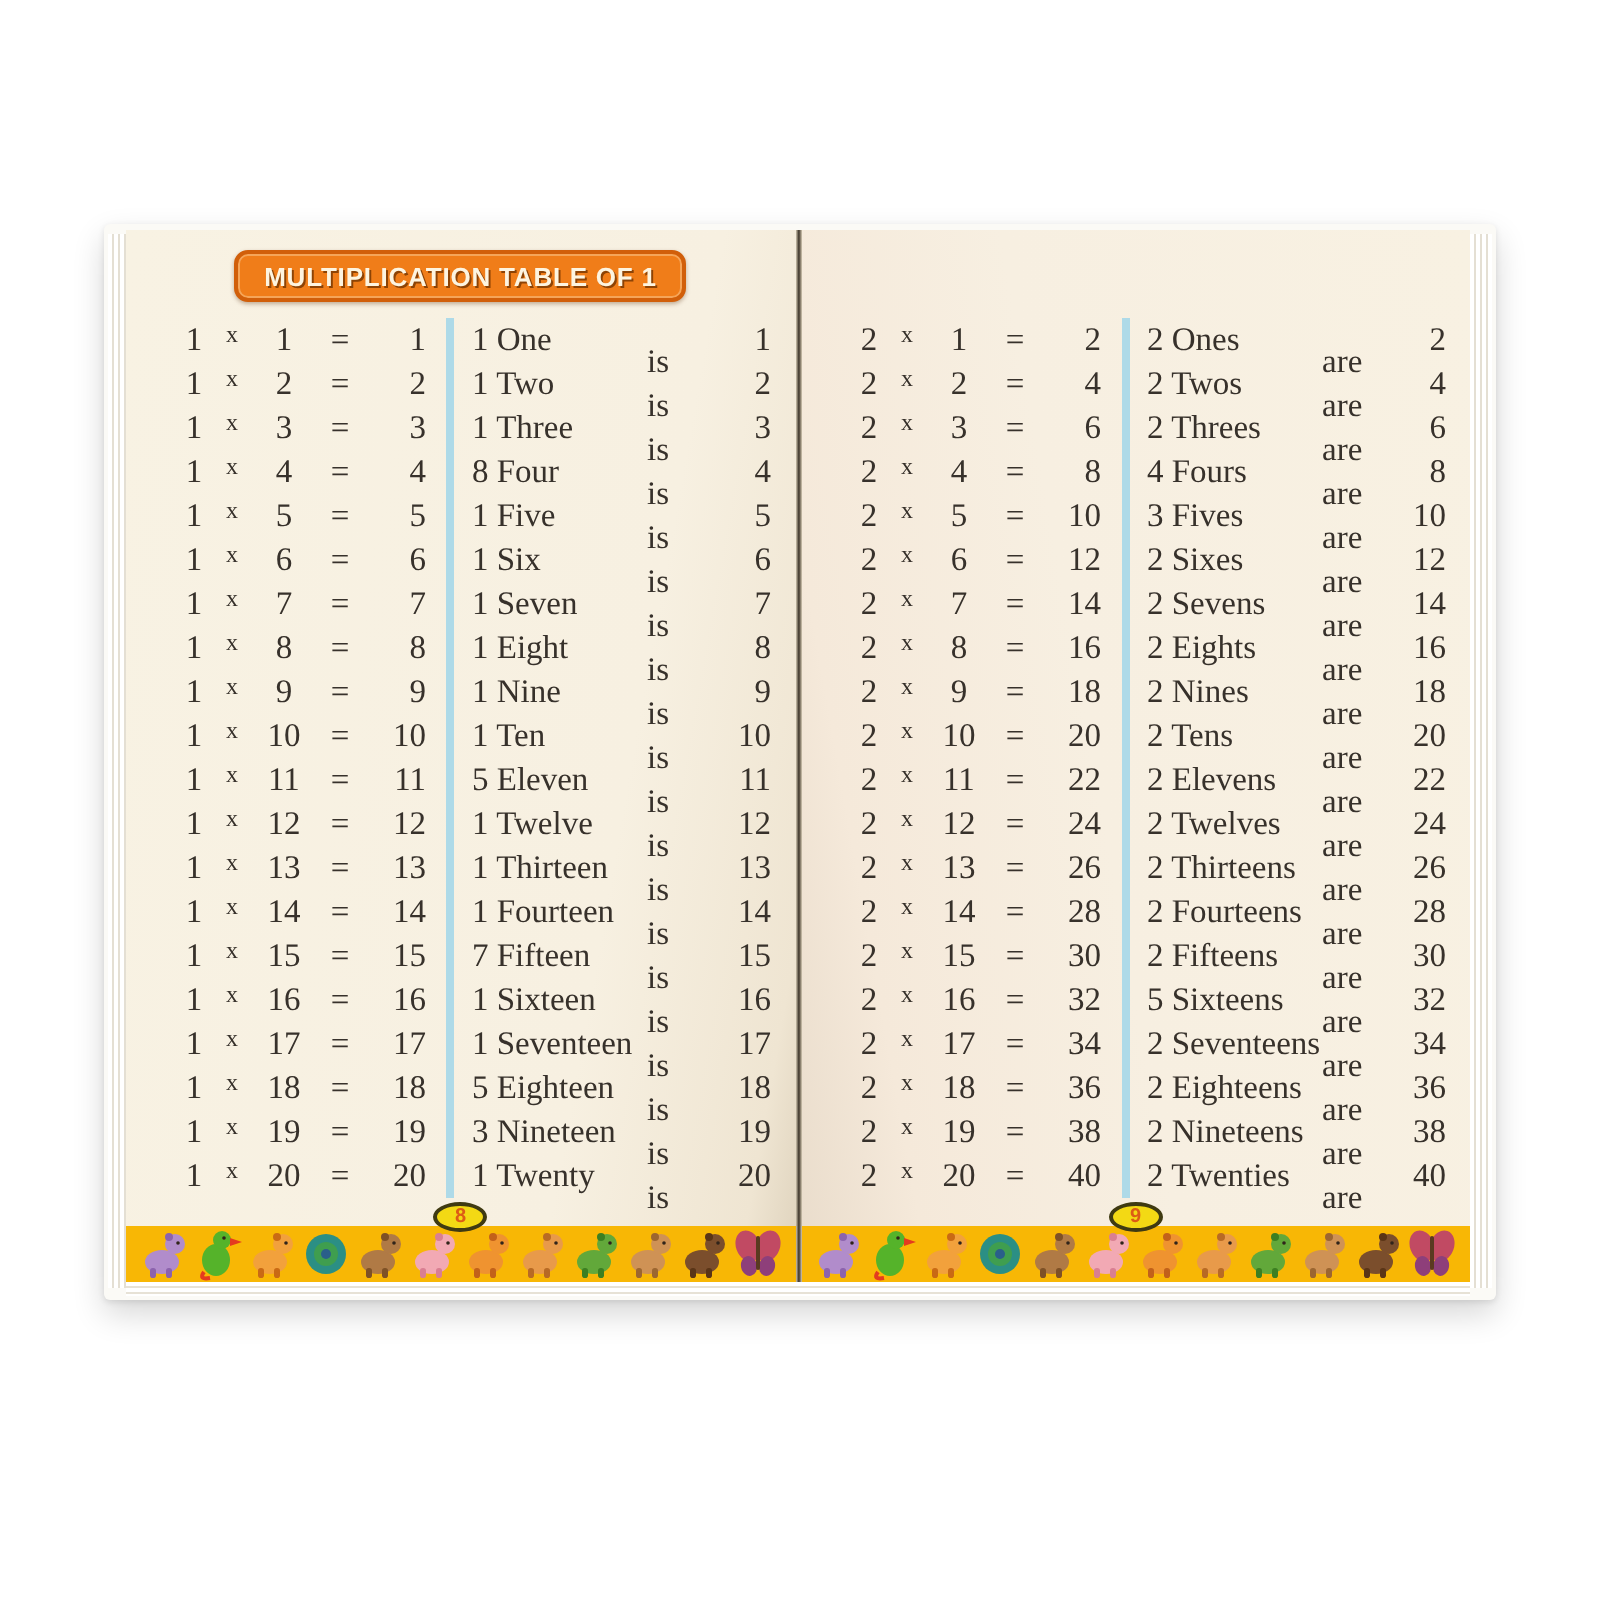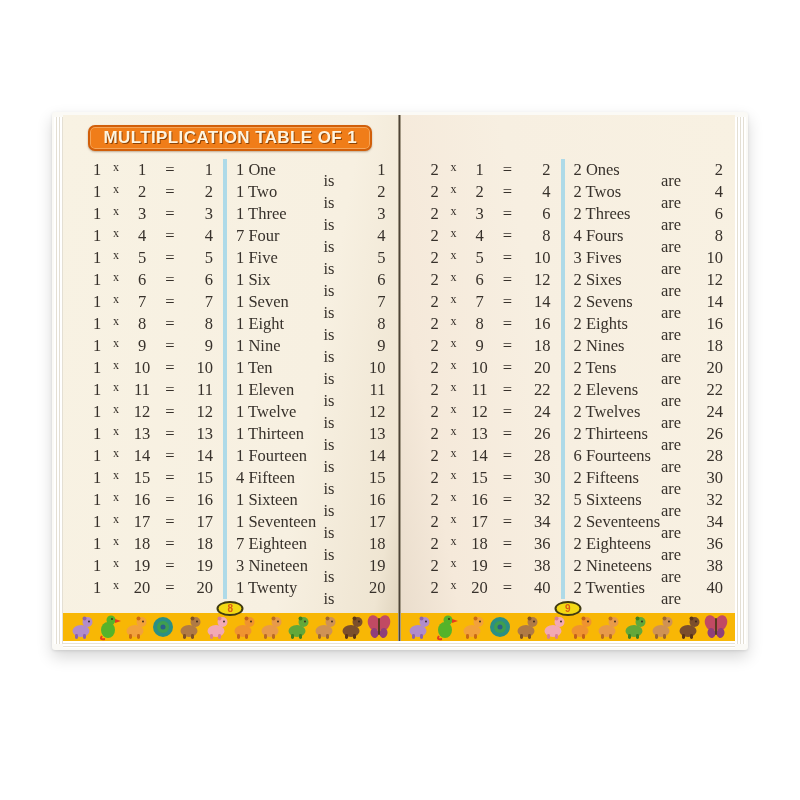--- a/index.html
+++ b/index.html
@@ -28,21 +28,21 @@
     background:linear-gradient(to right,#cfc4ae,#423a2e 45%,#5f5546 60%,#d5cab4); }
 
   
   .banner {
     margin:10px auto 0; width:max-content; height:26px; padding:0 13px;
     display:flex; align-items:center; justify-content:center;
     background:#f07d19; border:2px solid #d15f0a; border-radius:7px;
     box-shadow:0 1px 2px rgba(90,40,0,.35), inset 0 0 0 1px rgba(255,240,210,.35);
   }
   .banner span {
-    font-weight:bold; font-size:17px; letter-spacing:.4px; color:#fdf4e0;
+    font-weight:bold; font-size:13px; letter-spacing:.4px; color:#fdf4e0;
     text-shadow:1px 1px 0 #8d4305; white-space:nowrap;
   }
 
   
   .rows { position:absolute; top:44px; left:0; right:0; }
   .row {
     display:flex; height:22px; line-height:22px; padding:0 12px 0 26px;
     font-family:"Liberation Serif",serif; font-size:16.5px; color:#37312b;
   }
   .row span { display:block; }
@@ -122,21 +122,21 @@
     <span class="cam">3</span>
   </div>
 
   <div class="row">
     <span class="cf">1</span>
     <span class="cop">x</span>
     <span class="cm">4</span>
     <span class="ceq">=</span>
     <span class="cp">4</span>
     <span class="cdiv"></span>
-    <span class="cph">7 Four</span>
+    <span class="cph">8 Four</span>
     <span class="cvb">is</span>
     <span class="cam">4</span>
   </div>
 
   <div class="row">
     <span class="cf">1</span>
     <span class="cop">x</span>
     <span class="cm">5</span>
     <span class="ceq">=</span>
     <span class="cp">5</span>
@@ -206,21 +206,21 @@
     <span class="cam">10</span>
   </div>
 
   <div class="row">
     <span class="cf">1</span>
     <span class="cop">x</span>
     <span class="cm">11</span>
     <span class="ceq">=</span>
     <span class="cp">11</span>
     <span class="cdiv"></span>
-    <span class="cph">1 Eleven</span>
+    <span class="cph">5 Eleven</span>
     <span class="cvb">is</span>
     <span class="cam">11</span>
   </div>
 
   <div class="row">
     <span class="cf">1</span>
     <span class="cop">x</span>
     <span class="cm">12</span>
     <span class="ceq">=</span>
     <span class="cp">12</span>
@@ -254,21 +254,21 @@
     <span class="cam">14</span>
   </div>
 
   <div class="row">
     <span class="cf">1</span>
     <span class="cop">x</span>
     <span class="cm">15</span>
     <span class="ceq">=</span>
     <span class="cp">15</span>
     <span class="cdiv"></span>
-    <span class="cph">4 Fifteen</span>
+    <span class="cph">7 Fifteen</span>
     <span class="cvb">is</span>
     <span class="cam">15</span>
   </div>
 
   <div class="row">
     <span class="cf">1</span>
     <span class="cop">x</span>
     <span class="cm">16</span>
     <span class="ceq">=</span>
     <span class="cp">16</span>
@@ -290,21 +290,21 @@
     <span class="cam">17</span>
   </div>
 
   <div class="row">
     <span class="cf">1</span>
     <span class="cop">x</span>
     <span class="cm">18</span>
     <span class="ceq">=</span>
     <span class="cp">18</span>
     <span class="cdiv"></span>
-    <span class="cph">7 Eighteen</span>
+    <span class="cph">5 Eighteen</span>
     <span class="cvb">is</span>
     <span class="cam">18</span>
   </div>
 
   <div class="row">
     <span class="cf">1</span>
     <span class="cop">x</span>
     <span class="cm">19</span>
     <span class="ceq">=</span>
     <span class="cp">19</span>
@@ -584,21 +584,21 @@
     <span class="cam">26</span>
   </div>
 
   <div class="row">
     <span class="cf">2</span>
     <span class="cop">x</span>
     <span class="cm">14</span>
     <span class="ceq">=</span>
     <span class="cp">28</span>
     <span class="cdiv"></span>
-    <span class="cph">6 Fourteens</span>
+    <span class="cph">2 Fourteens</span>
     <span class="cvb">are</span>
     <span class="cam">28</span>
   </div>
 
   <div class="row">
     <span class="cf">2</span>
     <span class="cop">x</span>
     <span class="cm">15</span>
     <span class="ceq">=</span>
     <span class="cp">30</span>

